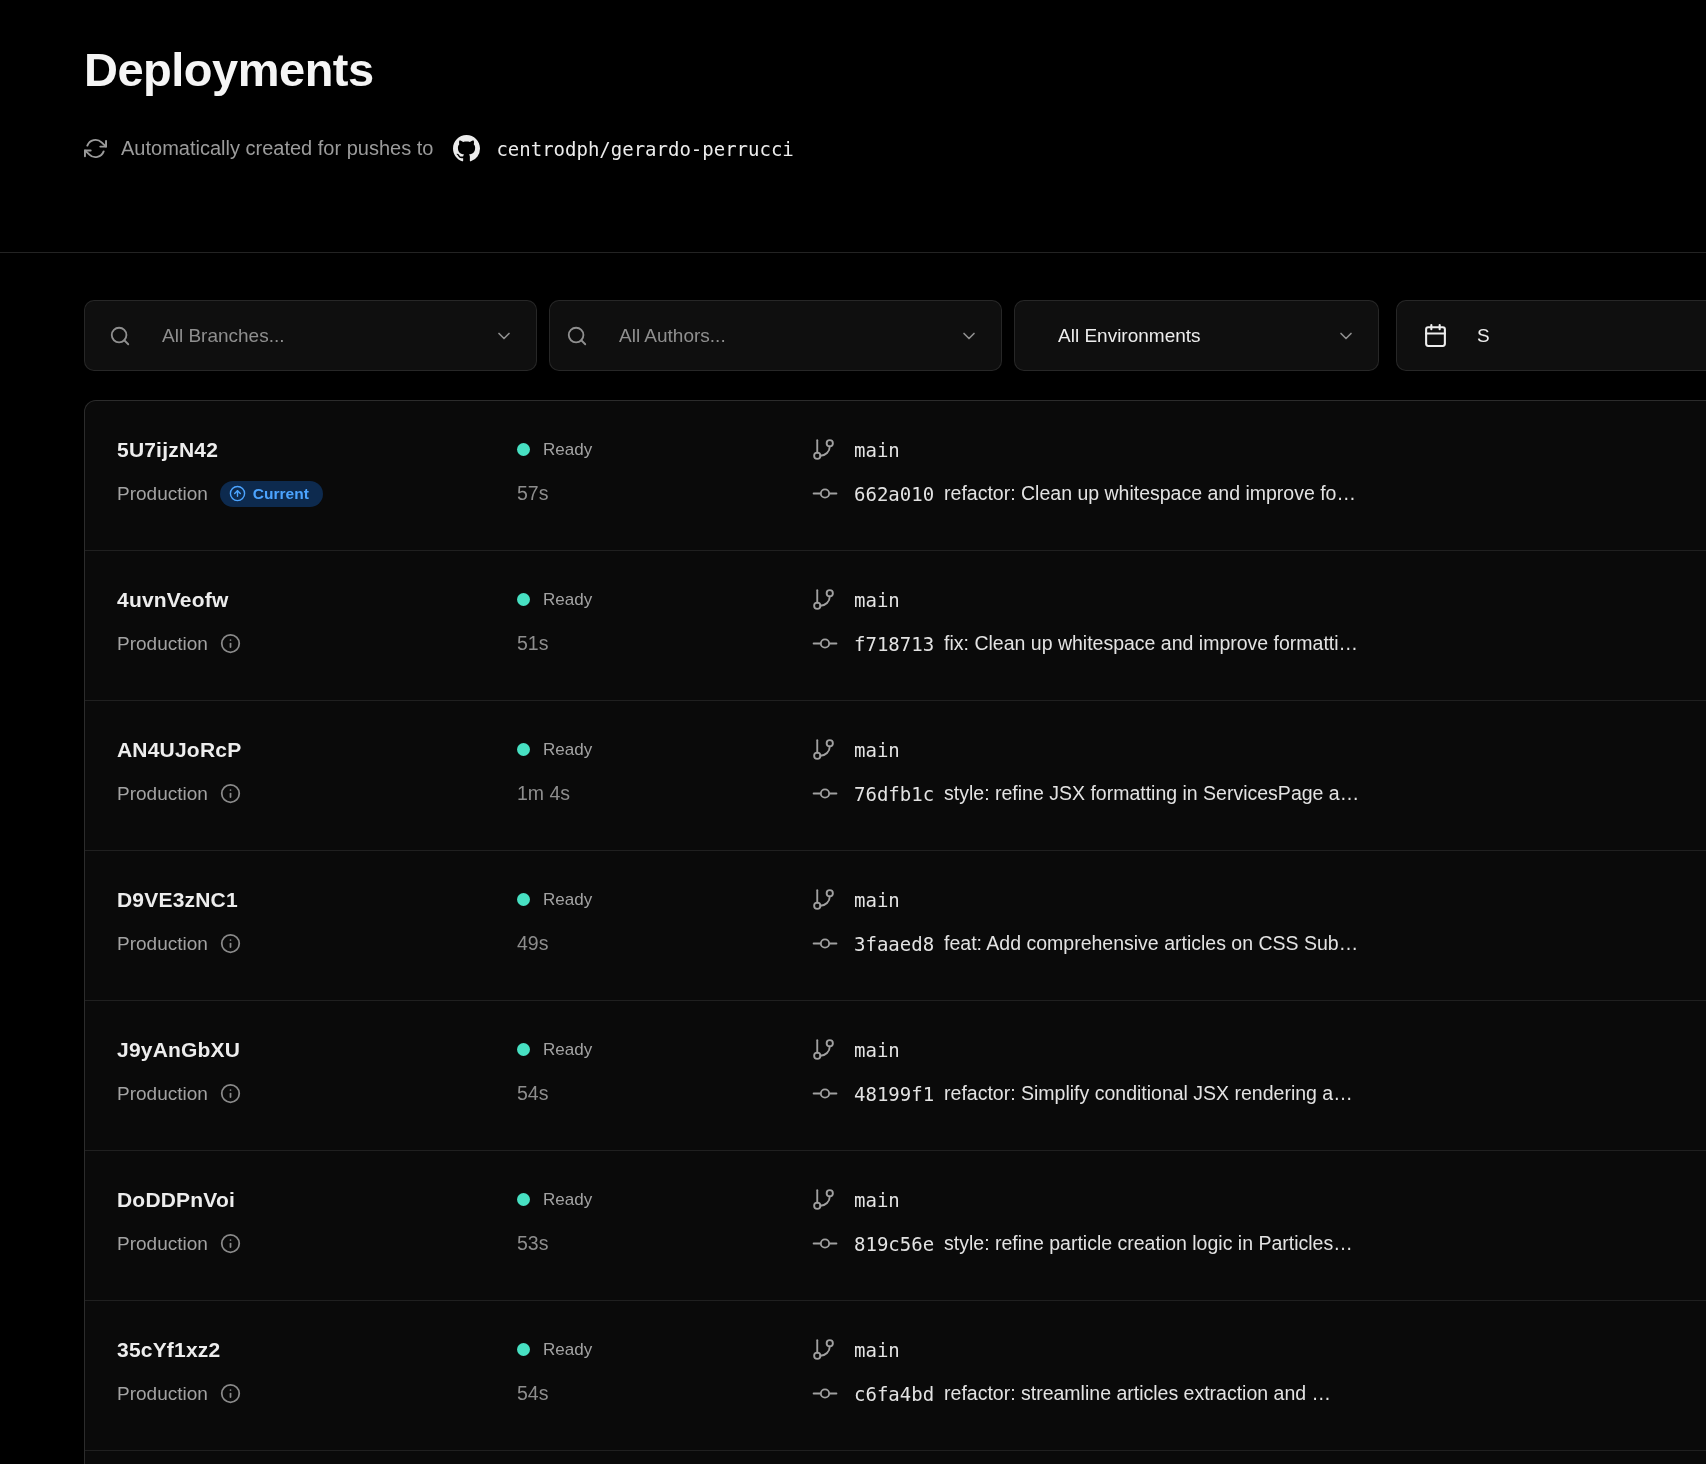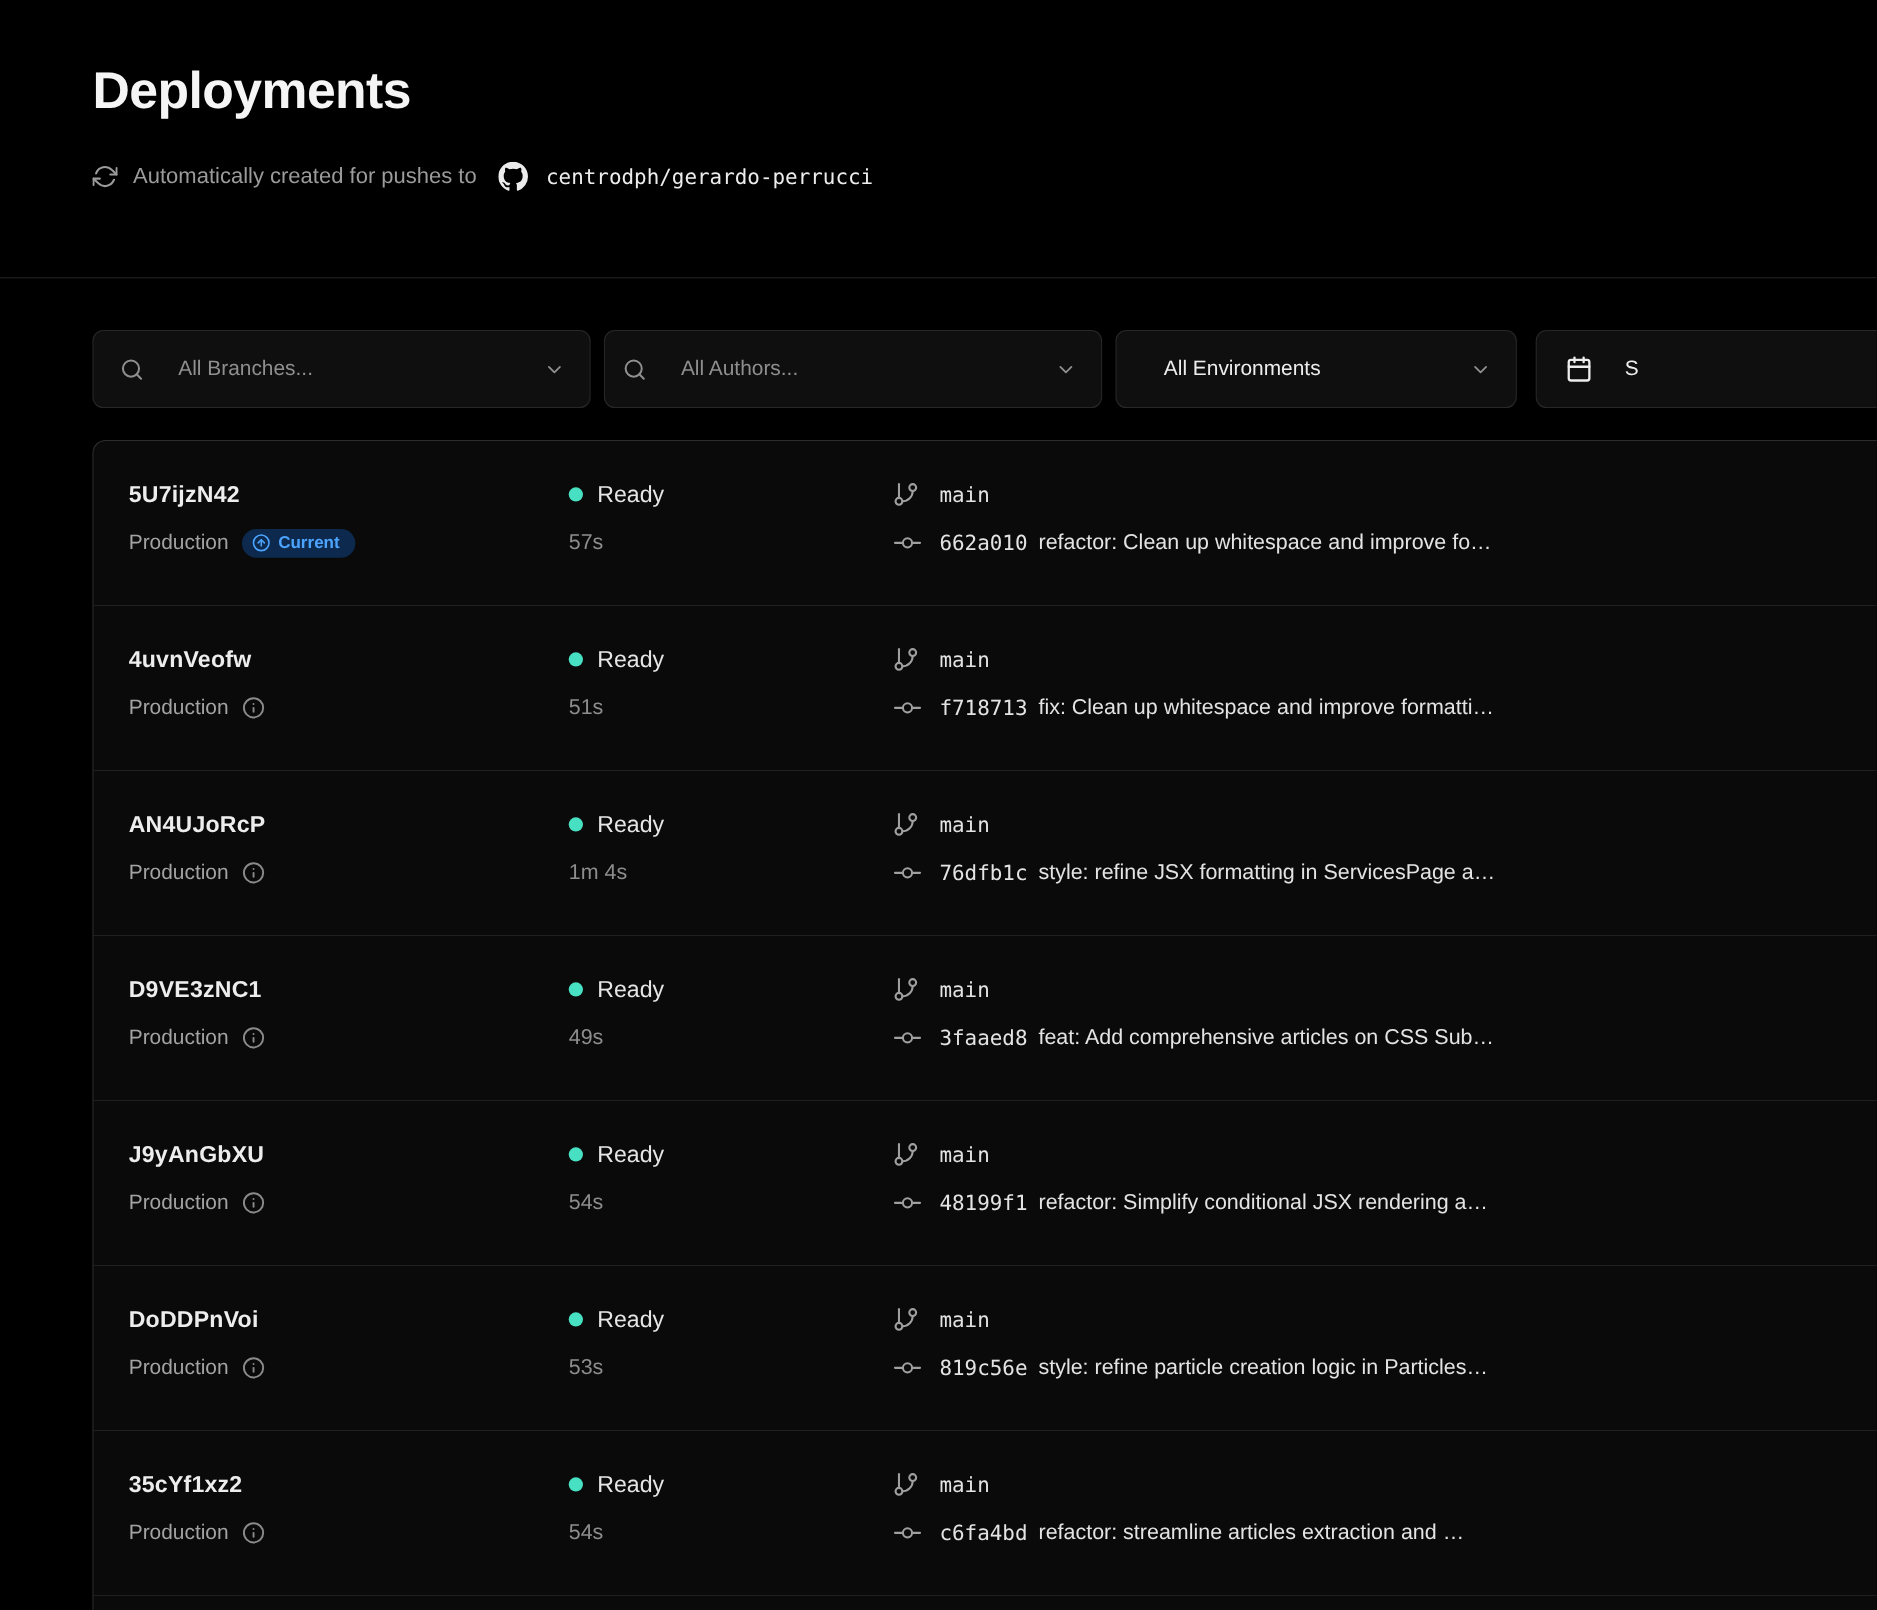--- a/index.html
+++ b/index.html
@@ -16,21 +16,20 @@
   .header {
     height: 253px;
     padding: 42px 84px 0 84px;
     border-bottom: 1px solid #232323;
   }
   .page-title {
     font-size: 47px;
     font-weight: 700;
     letter-spacing: -0.5px;
     color: #f5f5f5;
-    margin-top: 12px;
   }
   .subtitle-row {
     margin-top: 38px;
     display: flex;
     align-items: center;
     gap: 14px;
     color: #9b9b9b;
     font-size: 20px;
   }
   .subtitle-row svg { flex: 0 0 auto; }
@@ -110,21 +109,21 @@
     font-weight: 700;
   }
   .row.is-current .current-badge { display: inline-flex; }
 
   .status-dot {
     width: 13px; height: 13px; border-radius: 50%;
     background: var(--status-ready, #47e0c2);
     margin-right: 13px;
     flex: 0 0 auto;
   }
-  .status-label { font-size: 21px; color: #e5e5e5; }
+  .status-label { font-size: 17px; color: #a3a3a3; }
   .duration { font-size: 19.5px; color: #8d8d8d; }
 
   .gicon { width: 30px; margin-right: 13px; display: flex; align-items: center; color: #a0a0a0; flex: 0 0 auto; }
   .branch { font-size: 19px; color: #e3e3e3; }
   .hash { font-size: 19px; color: #e3e3e3; margin-right: 10px; }
   .msg { font-size: 19.5px; color: #e3e3e3; white-space: nowrap; }
 </style>
 </head>
 <body style="--status-ready: #47e0c2; --badge-bg: #0d2a4e; --badge-text: #4ca4ff; --background: #000000;">
 

